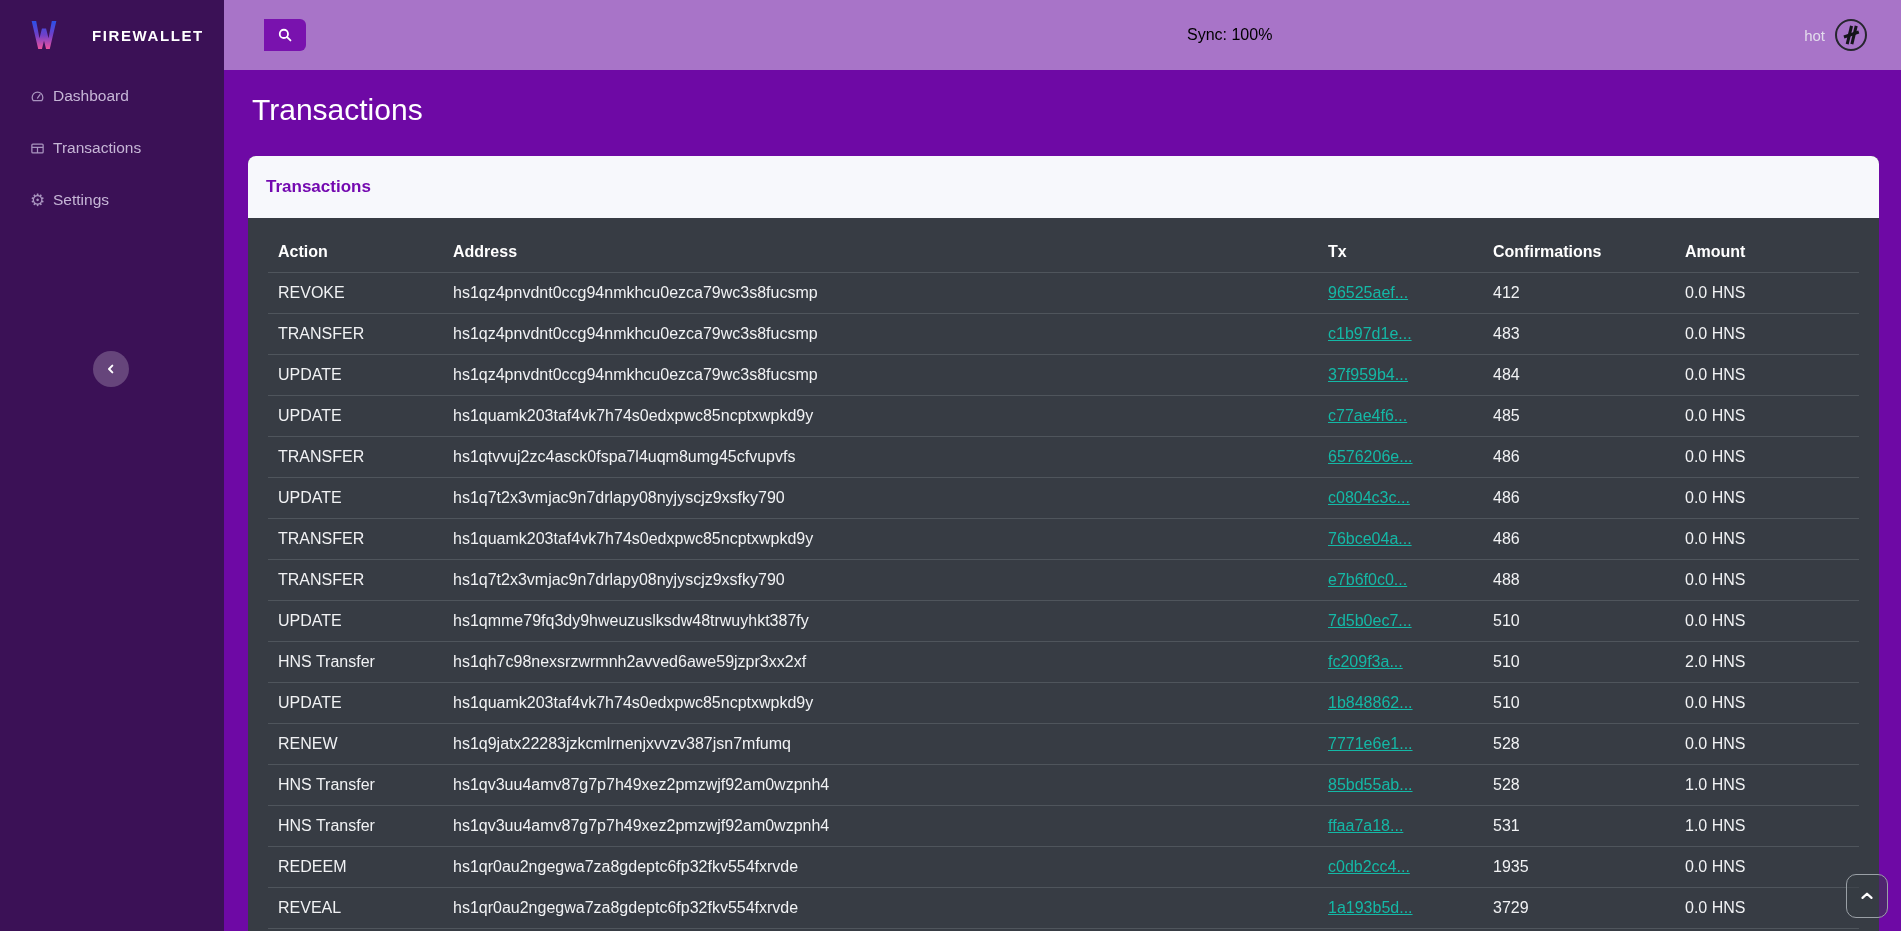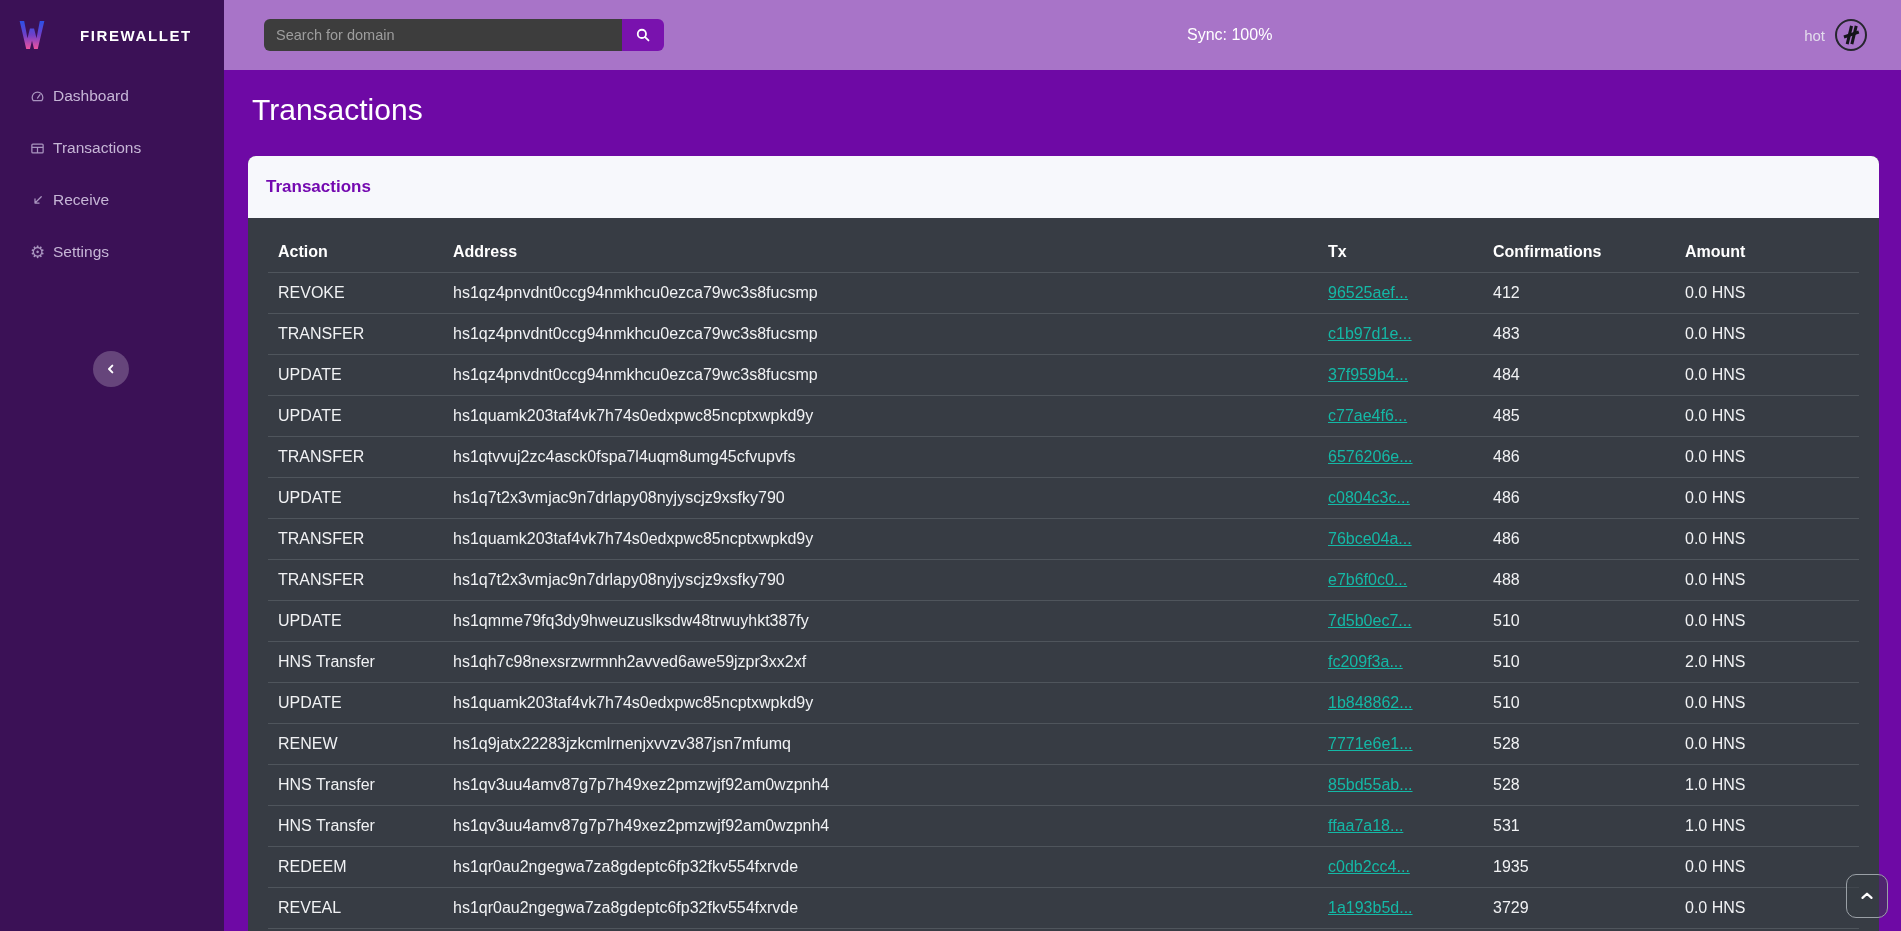--- a/index.html
+++ b/index.html
@@ -1,20 +1,20 @@
 <!DOCTYPE html>
 <html><head>
 <meta charset="utf-8">
 <style>
   html,body{margin:0;padding:0;width:1901px;height:931px;overflow:hidden;
     font-family:"Liberation Sans",sans-serif;background:#6e09a5;}
 
   
   .sidebar{position:fixed;left:0;top:0;width:224px;height:931px;background:#3b1156;z-index:6;}
-  .logo-row{height:70px;display:flex;align-items:center;padding-left:18px;}
+  .logo-row{height:70px;display:flex;align-items:center;padding-left:18px;margin-left:12px;}
   .brand-name{color:#ffffff;font-size:15px;font-weight:bold;letter-spacing:1.6px;margin-left:34px;}
   .nav{margin-top:0;}
   .nav-item{height:52px;display:flex;align-items:center;padding-left:28px;cursor:pointer;}
   .nav-item .nav-icon{width:19px;display:flex;align-items:center;justify-content:center;color:#a democratic;}
   .nav-item .nav-icon{color:#a留995bf;}
   .nav-icon{width:19px;color:#a995bf;display:flex;align-items:center;justify-content:center;}
   .nav-label{color:#c6b6d6;font-size:15.5px;margin-left:6px;}
   .gear-glyph{font-size:17px;line-height:15px;font-family:"DejaVu Sans",sans-serif;}
   .collapse-btn{position:absolute;left:93px;top:351px;width:36px;height:36px;border-radius:50%;
     background:rgba(255,255,255,0.22);display:flex;align-items:center;justify-content:center;cursor:pointer;}
@@ -22,21 +22,21 @@
   
   .topbar{position:fixed;left:224px;top:0;width:1677px;height:70px;background:#a874c8;z-index:5;}
   .search-group{position:absolute;left:40px;top:19px;height:32px;display:flex;}
   .search-input{width:358px;height:32px;background:#3d3d3d;border:none;outline:none;
     border-radius:6px 0 0 6px;color:#cfcfcf;font-size:14.5px;padding:0 12px;box-sizing:border-box;
     font-family:"Liberation Sans",sans-serif;}
   .search-input::placeholder{color:#9d9d9d;}
   .search-btn{width:42px;height:32px;background:#7912ae;border:none;border-radius:0 6px 6px 0;
     display:flex;align-items:center;justify-content:center;cursor:pointer;}
   .sync-label{position:absolute;left:963px;top:0;height:70px;display:flex;align-items:center;
-    color:#ffffff;font-size:16px;}
+    color:#000000;font-size:16px;}
   .wallet-group{position:absolute;right:34px;top:0;height:70px;display:flex;align-items:center;cursor:pointer;justify-content:space-between;}
   .wallet-name{color:#e3dcec;font-size:15px;margin-right:10px;}
   .hs-circle{width:32px;height:32px;border-radius:50%;border:2px solid #26262e;box-sizing:border-box;
     display:flex;align-items:center;justify-content:center;}
 
   
   .page-title{position:absolute;left:252px;top:93px;margin:0;color:#ffffff;font-size:30px;font-weight:500;z-index:1;}
   .card{position:absolute;left:248px;top:156px;width:1631px;height:775px;background:#373c44;
     border-radius:8px 8px 0 0;overflow:hidden;z-index:1;}
   .card-header{height:62px;background:#f7f8fc;display:flex;align-items:center;padding-left:18px;}
@@ -88,45 +88,36 @@
     <div class="nav-item">
       <span class="nav-icon">
         <svg viewBox="0 0 24 24" width="15" height="15">
             <rect x="3" y="5" width="18" height="14" rx="1.5" fill="none" stroke="currentColor" stroke-width="2"></rect>
             <path d="M3 10h18M12 10v9" stroke="currentColor" stroke-width="2"></path>
           </svg>
       </span>
       <span class="nav-label">Transactions</span>
     </div>
     <div class="nav-item">
-      <span class="nav-icon">
-        <svg viewBox="0 0 24 24" width="15" height="15">
-            <path d="M18 6 8 16M8 9.5V16h6.5" fill="none" stroke="currentColor" stroke-width="2" stroke-linecap="round" stroke-linejoin="round"></path>
-          </svg>
-      </span>
-      <span class="nav-label">Receive</span>
-    </div>
-    <div class="nav-item">
       <span class="nav-icon gear-glyph">⚙</span>
       <span class="nav-label">Settings</span>
     </div>
   </nav>
 
   <div class="collapse-btn">
     <span style="display:flex;">
       <svg viewBox="0 0 24 24" width="16" height="16">
           <path d="M14 7l-5 5 5 5" stroke="#ffffff" stroke-width="3" fill="none" stroke-linecap="round" stroke-linejoin="round"></path>
         </svg>
     </span>
   </div>
 </aside>
 
 <header class="topbar">
   <div class="search-group">
-    <input class="search-input" type="text" placeholder="Search for domain" style="">
     <button class="search-btn">
       <span style="display:flex;">
         <svg viewBox="0 0 24 24" width="18" height="18">
             <circle cx="10.5" cy="10.5" r="5.5" fill="none" stroke="#ffffff" stroke-width="2.4"></circle>
             <path d="M14.8 14.8 19.3 19.3" stroke="#ffffff" stroke-width="2.4" stroke-linecap="round"></path>
           </svg>
       </span>
     </button>
   </div>
 

